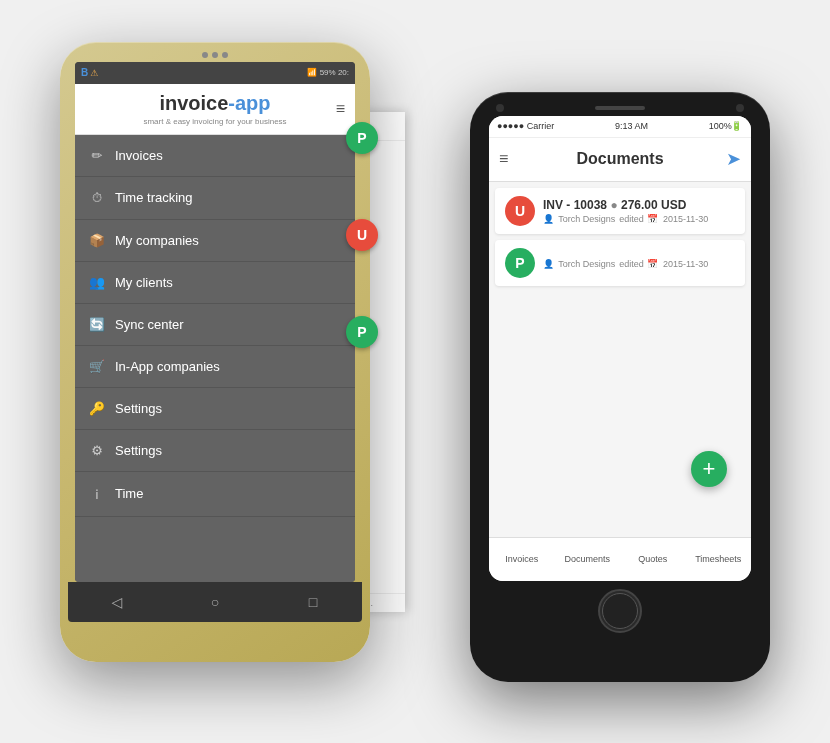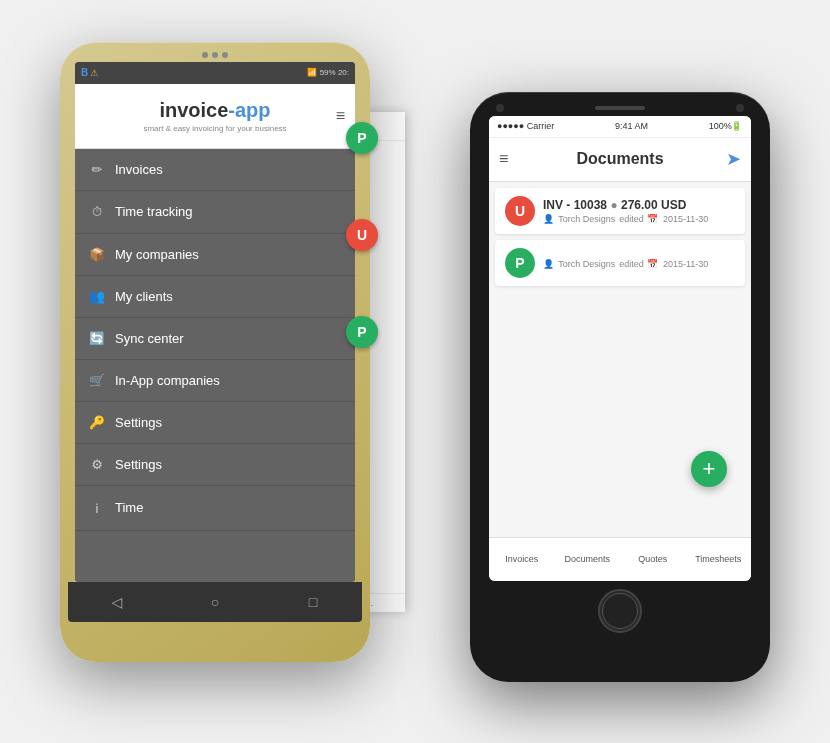--- a/index.html
+++ b/index.html
@@ -73,21 +73,21 @@
 
     
     .menu-header {
       background: white;
       padding: 8px 10px;
       display: flex;
       align-items: center;
       justify-content: center;
       border-bottom: 1px solid #ddd;
       position: relative;
-      height: 65px;
+      height: 51px;
     }
 
     .logo-container {
       display: flex;
       flex-direction: column;
       align-items: center;
     }
 
     .logo-text {
       font-size: 20px;
@@ -185,21 +185,21 @@
       height: 4px;
       background: #444;
       border-radius: 3px;
       margin-bottom: 6px;
     }
 
     .iphone-screen {
       width: 262px;
       height: 465px;
       background: white;
-      border-radius: 6px;
+      border-radius: 14px;
       overflow: hidden;
       display: flex;
       flex-direction: column;
     }
 
     .iphone-status-bar {
       height: 22px;
       background: white;
       display: flex;
       align-items: center;
@@ -501,21 +501,21 @@
       <div style="display:flex;align-items:center;justify-content:space-between;width:100%;padding:0 20px;margin-bottom:4px;">
         <div style="width:8px;height:8px;background:#333;border-radius:50%;"></div>
         <div class="iphone-speaker" style="margin:0;"></div>
         <div style="width:8px;height:8px;background:#333;border-radius:50%;"></div>
       </div>
 
       <div class="iphone-screen">
 
         <div class="iphone-status-bar">
           <span>●●●●● Carrier</span>
-          <span>9:41 AM</span>
+          <span>9:13 AM</span>
           <span>100%🔋</span>
         </div>
 
         <div class="iphone-header">
           <span class="iphone-menu-btn">≡</span>
           <span class="iphone-header-title">Documents</span>
           <span class="iphone-send-btn">➤</span>
         </div>
 
         <div class="iphone-content" style="position:relative;">

